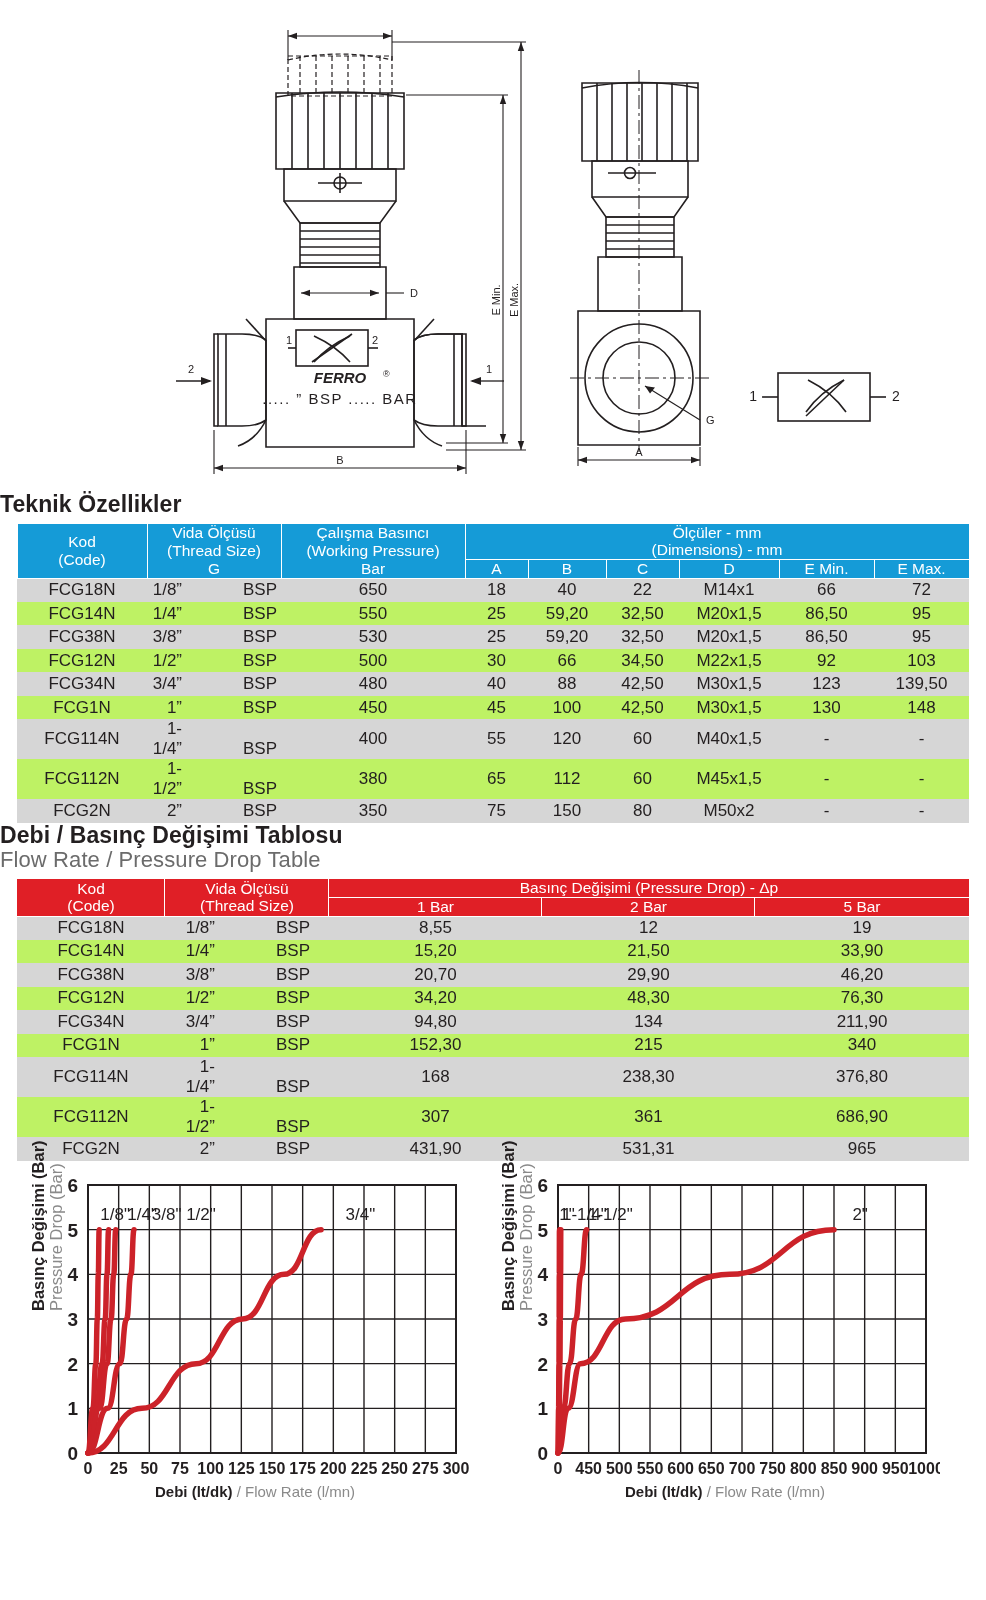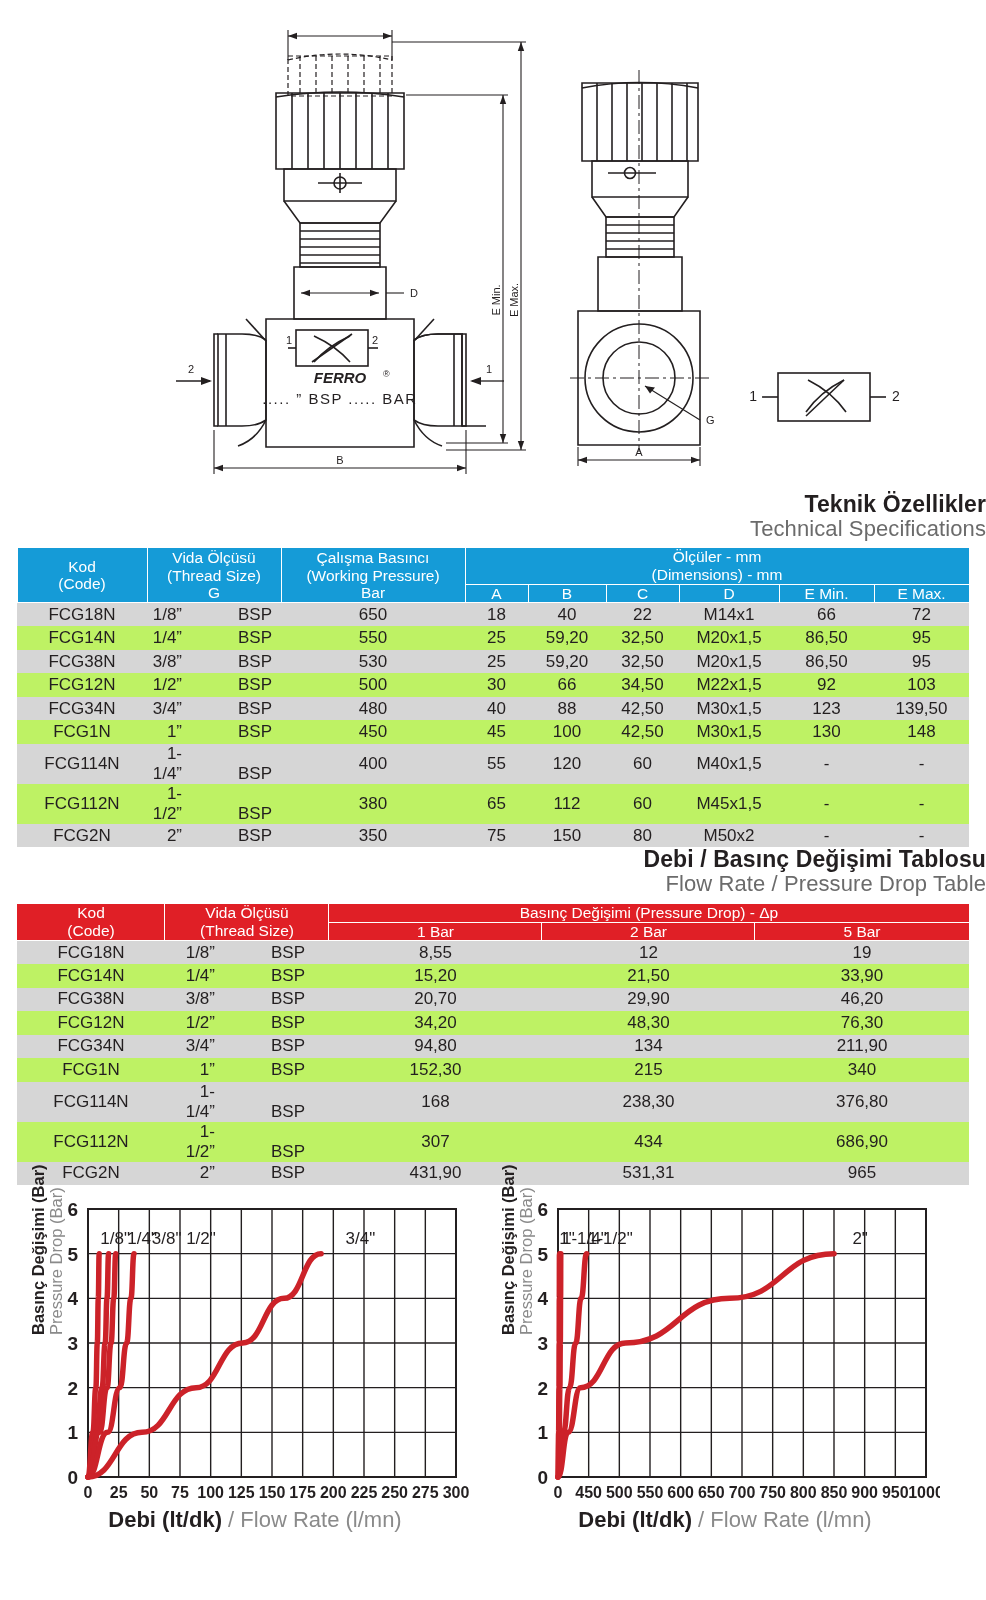--- a/index.html
+++ b/index.html
@@ -11,21 +11,21 @@
     color: #231f20;
     overflow: hidden;
     position: relative;
   }
 
   
   .drawing-block { position: relative; width: 986px; height: 492px; }
   .drawing-block svg { display:block; }
 
   
-  .title-group { text-align:right; margin: 0; }
+  .title-group { text-align:left; margin: 0; }
   .title-tr {
     font-size: 23px; font-weight: bold; color:#231f20;
     letter-spacing: 0.1px; line-height: 1.08;
   }
   .title-en {
     font-size: 22px; font-weight: normal; color:#6b6b6b;
     line-height: 1.12; letter-spacing: 0.1px;
   }
 
   
@@ -61,42 +61,42 @@
     border: none;
   }
   tr.r-gray  td { background: #d6d6d6; }
   tr.r-cream td { background: #bef264; }
 
   .cell-thread { position: relative; }
   .cell-thread .tsize {
     display:inline-block; width: 54px; text-align:right; padding-right: 23px;
   }
   .cell-thread .bsp {
-    display:inline-block; width: 44px; text-align:center;margin-left:28px;
+    display:inline-block; width: 44px; text-align:right;margin-left:28px;
   }
 
   
   .charts { position: relative; width: 986px; height: 400px; }
   .chart { position:absolute; top:0; }
   .chart.left  { left: 0px; }
   .chart.right { left: 470px; }
 
   .ylabel-wrap {
     position:absolute; left: 30px; top: 150px;
     transform: rotate(-90deg); transform-origin: left top;
     white-space: nowrap;
   }
   .ylabel-tr { font-size: 16.5px; font-weight:bold; color:#231f20; }
   .ylabel-en { font-size: 16.5px; font-weight:normal; color:#8a8a8a; }
   .ylabel-wrap .line1 { display:block; line-height: 1.08; }
   .ylabel-wrap .line2 { display:block; line-height: 1.08; }
 
   .xlabel {
     position:absolute; width: 430px; text-align:center;
-    font-size: 22px;
+    font-size: 15px;
   }
   .xlabel .x-tr { font-weight:bold; color:#231f20; }
   .xlabel .x-en { font-weight:normal; color:#8a8a8a; }
 
   svg text { font-family: "Liberation Sans", sans-serif; }
 </style>
 </head>
 <body>
 
 <div class="drawing-block">
@@ -295,21 +295,20 @@
         <path d="M844 380 q-24 12 -38 32"></path>
       </g>
       <text x="757" y="401" font-size="14" fill="#231f20" stroke="none" text-anchor="end">1</text>
       <text x="892" y="401" font-size="14" fill="#231f20" stroke="none">2</text>
     </g>
   </svg>
 </div>
 
 <div class="title-group">
   <div class="title-tr">Teknik Özellikler</div>
-  <div class="title-en">Technical Specifications</div>
 </div>
 
 <table class="spec">
   <colgroup>
     <col style="width:130px">
       <col style="width:134px">
       <col style="width:184px">
     <col style="width:63px">
       <col style="width:78px">
       <col style="width:73px">
@@ -528,21 +527,21 @@
         <td>FCG114N</td>
         <td class="cell-thread"><span class="tsize">1-1/4”</span><span class="bsp">BSP</span></td>
         <td>168</td>
         <td>238,30</td>
         <td>376,80</td>
       </tr>
       <tr class="r-cream">
         <td>FCG112N</td>
         <td class="cell-thread"><span class="tsize">1-1/2”</span><span class="bsp">BSP</span></td>
         <td>307</td>
-        <td>434</td>
+        <td>361</td>
         <td>686,90</td>
       </tr>
       <tr class="r-gray">
         <td>FCG2N</td>
         <td class="cell-thread"><span class="tsize">2”</span><span class="bsp">BSP</span></td>
         <td>431,90</td>
         <td>531,31</td>
         <td>965</td>
       </tr>
     </tbody>

